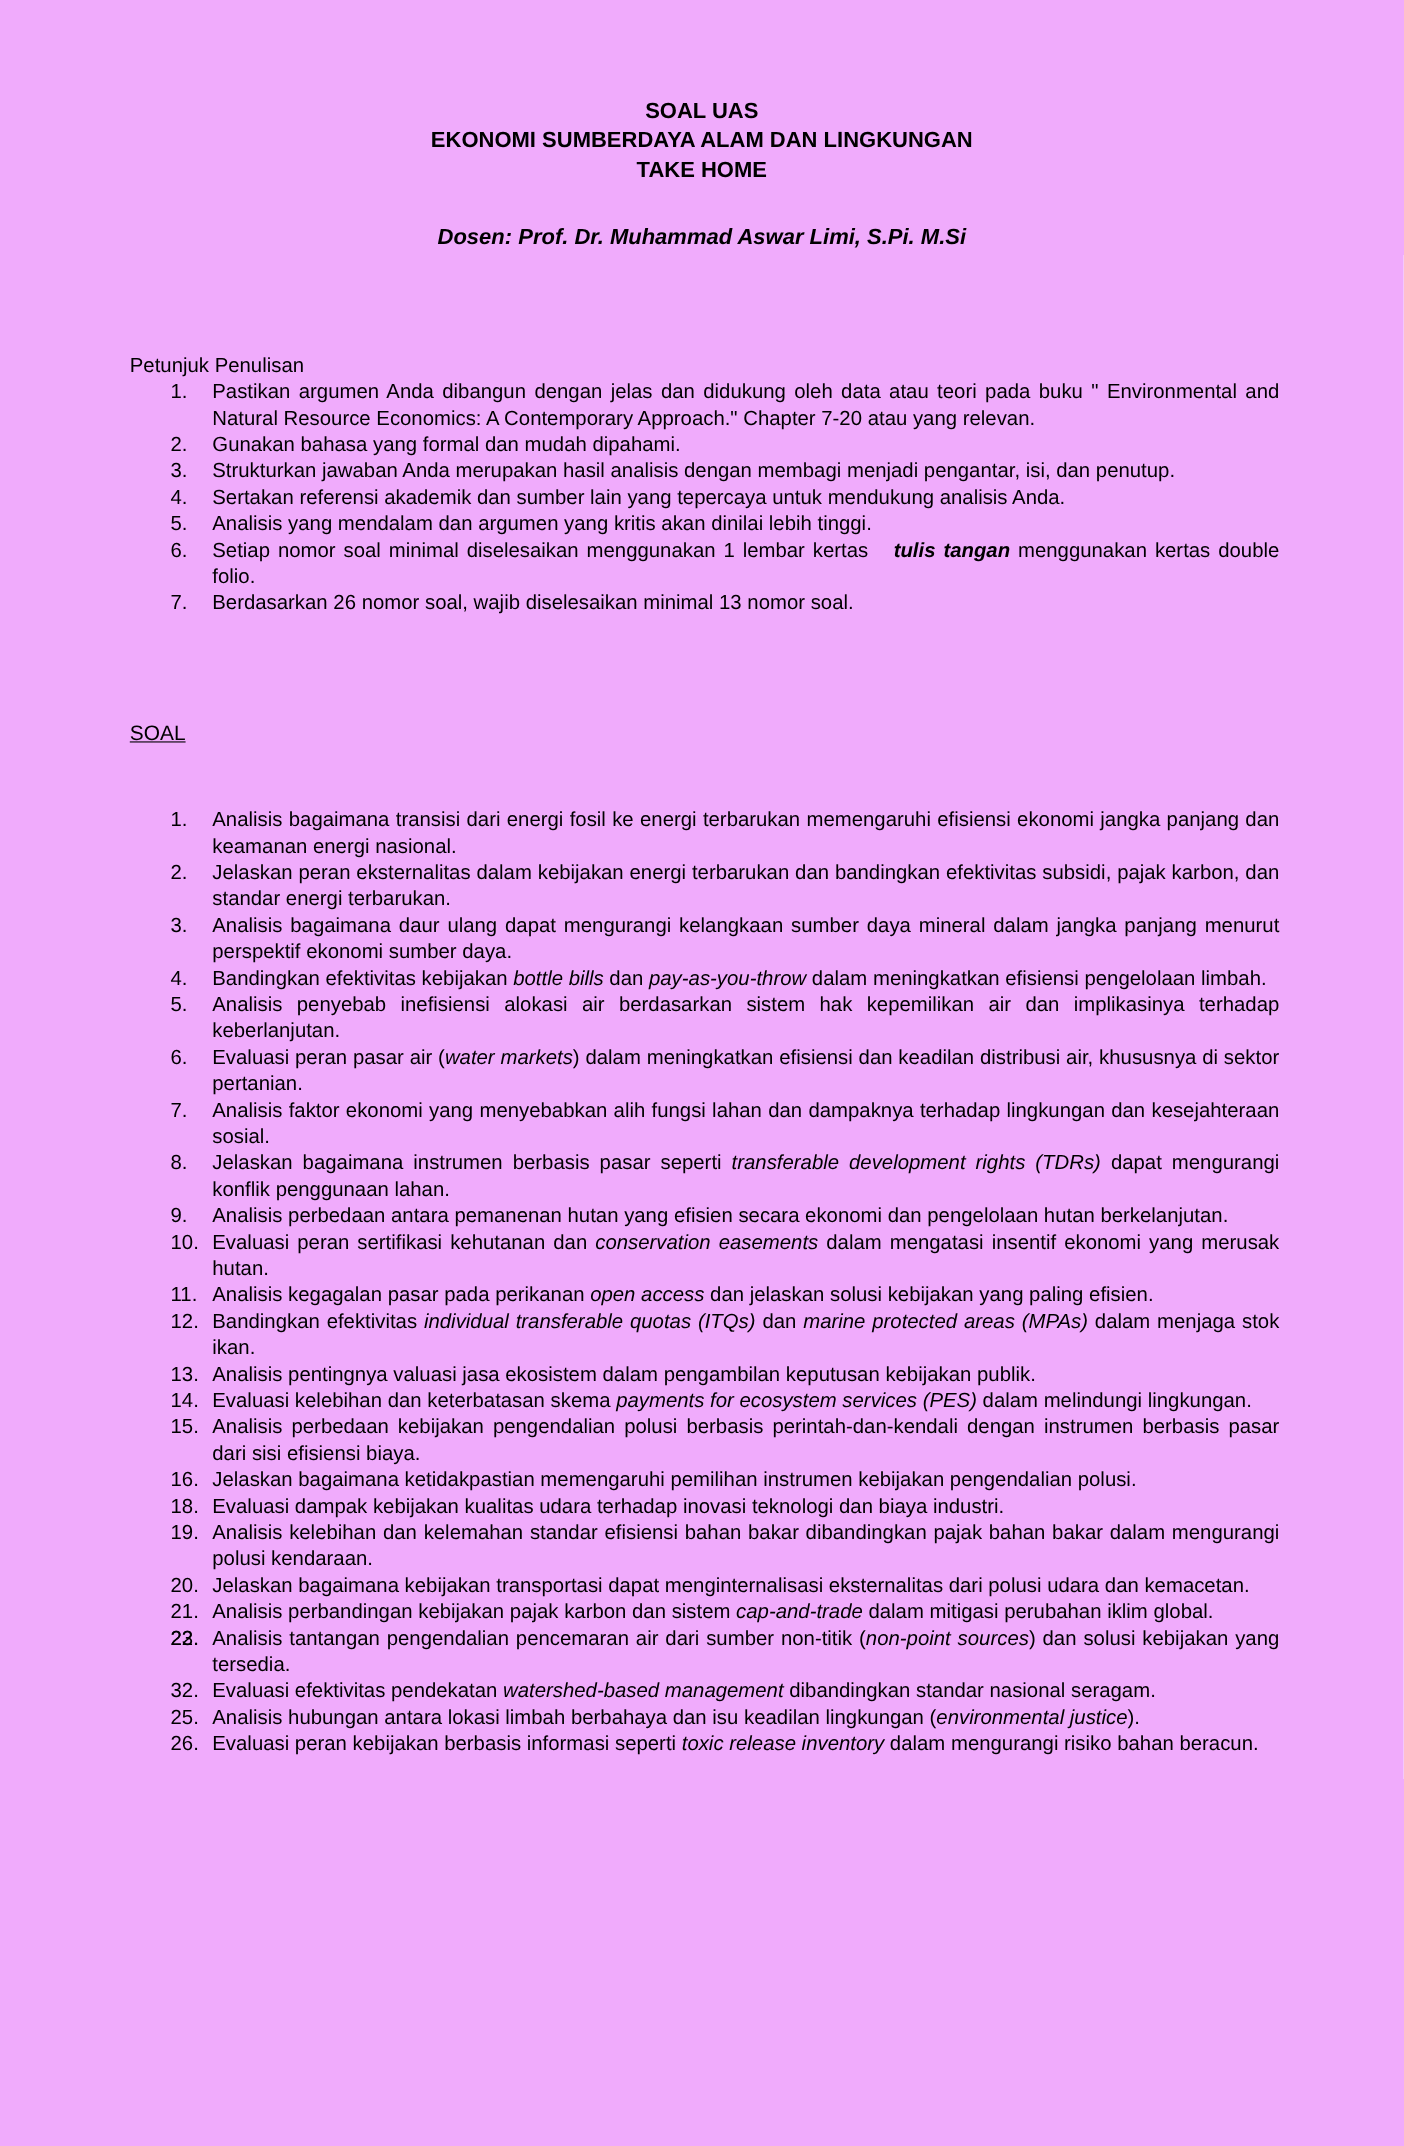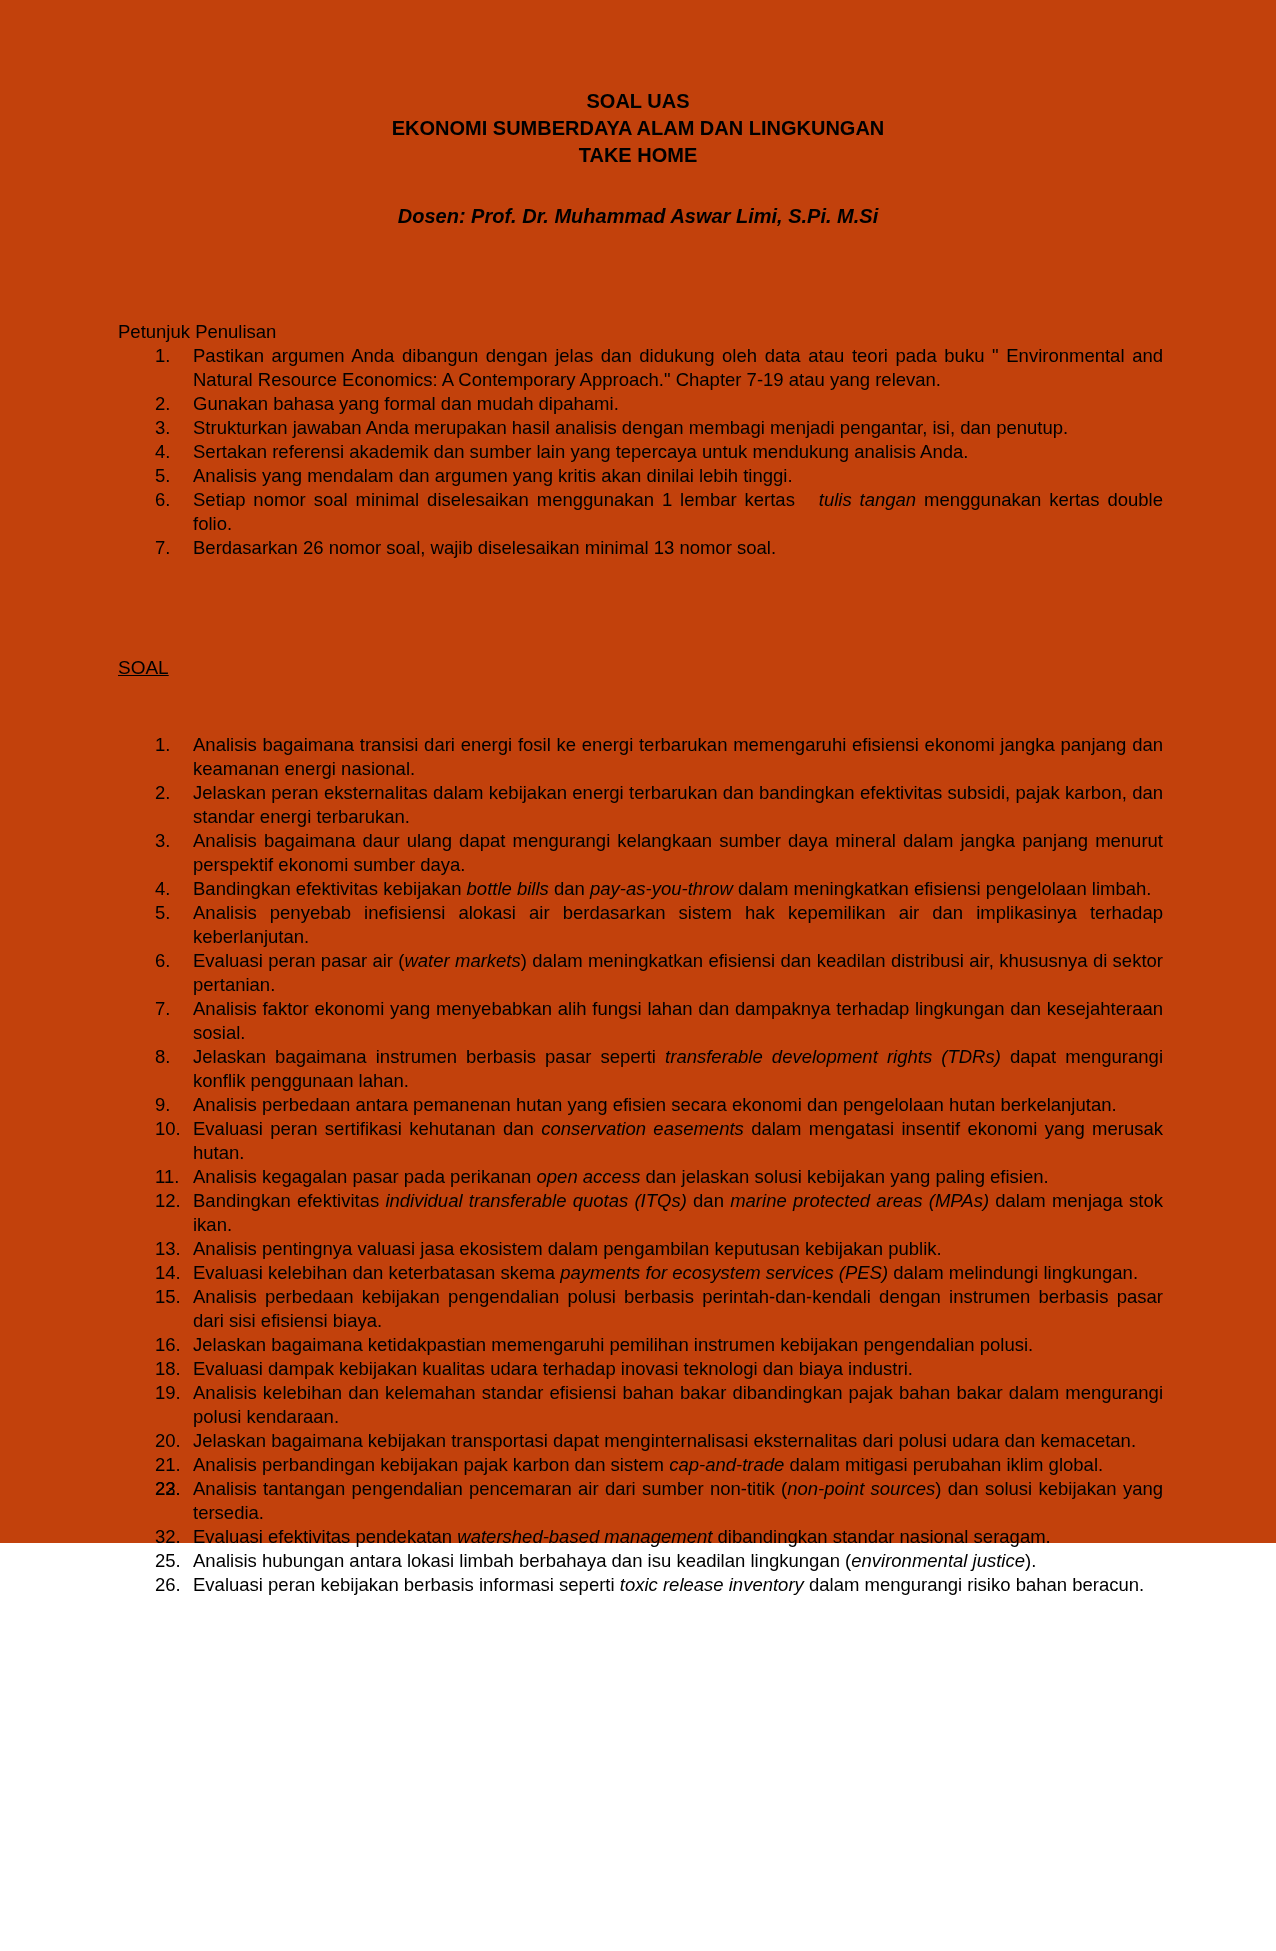--- a/index.html
+++ b/index.html
@@ -7,22 +7,22 @@
       width: 1276px;
       height: 1951px;
       position: relative;
       overflow: hidden;
       font-family: "Liberation Sans", sans-serif;
       color: #000000;
     }
     .page {
       position: absolute;
       left: 0; top: 0;
-      width: 1276px; height: 1543px;
-      background: #c2410c;
+      width: 1276px; height: 1951px;
+      background: #f0abfc;
     }
     .header {
       position: absolute;
       left: 0; right: 0;
       top: 88px;
       text-align: center;
       font-weight: bold;
       font-size: 20px;
       line-height: 27px;
     }
@@ -64,37 +64,37 @@
       position: absolute;
       left: 118px;
       top: 656px;
       font-size: 19px;
       line-height: 24px;
       text-decoration: underline;
     }
     .soal-list { top: 733px; }
     .list li + li { margin-top: 0; }
     em { font-style: italic; }
-    .bi { font-weight: normal; font-style: italic; margin-left: 16px; }
+    .bi { font-weight: bold; font-style: italic; margin-left: 16px; }
   </style>
 </head>
 <body>
 
 <div class="page">
 
   <div class="header">
     <span class="line">SOAL UAS</span>
     <span class="line">EKONOMI SUMBERDAYA ALAM DAN LINGKUNGAN</span>
     <span class="line">TAKE HOME</span>
     <span class="line lecturer">Dosen: Prof. Dr. Muhammad Aswar Limi, S.Pi. M.Si</span>
   </div>
 
   <div class="instructions-title">Petunjuk Penulisan</div>
   <ol class="list instructions-list">
-      <li><span class="num">1.</span><span>Pastikan argumen Anda dibangun dengan jelas dan didukung oleh data atau teori pada buku " Environmental and Natural Resource Economics: A Contemporary Approach." Chapter 7-19 atau yang relevan.</span></li>
+      <li><span class="num">1.</span><span>Pastikan argumen Anda dibangun dengan jelas dan didukung oleh data atau teori pada buku " Environmental and Natural Resource Economics: A Contemporary Approach." Chapter 7-20 atau yang relevan.</span></li>
       <li><span class="num">2.</span><span>Gunakan bahasa yang formal dan mudah dipahami.</span></li>
       <li><span class="num">3.</span><span>Strukturkan jawaban Anda merupakan hasil analisis dengan membagi menjadi pengantar, isi, dan penutup.</span></li>
       <li><span class="num">4.</span><span>Sertakan referensi akademik dan sumber lain yang tepercaya untuk mendukung analisis Anda.</span></li>
       <li><span class="num">5.</span><span>Analisis yang mendalam dan argumen yang kritis akan dinilai lebih tinggi.</span></li>
       <li><span class="num">6.</span><span>Setiap nomor soal minimal diselesaikan menggunakan 1 lembar kertas </span><em class="bi">tulis tangan</em><span> menggunakan kertas double folio.</span></li>
       <li><span class="num">7.</span><span>Berdasarkan 26 nomor soal, wajib diselesaikan minimal 13 nomor soal.</span></li>
     </ol>
 
   <div class="soal-title">SOAL</div>
   <ol class="list soal soal-list">

